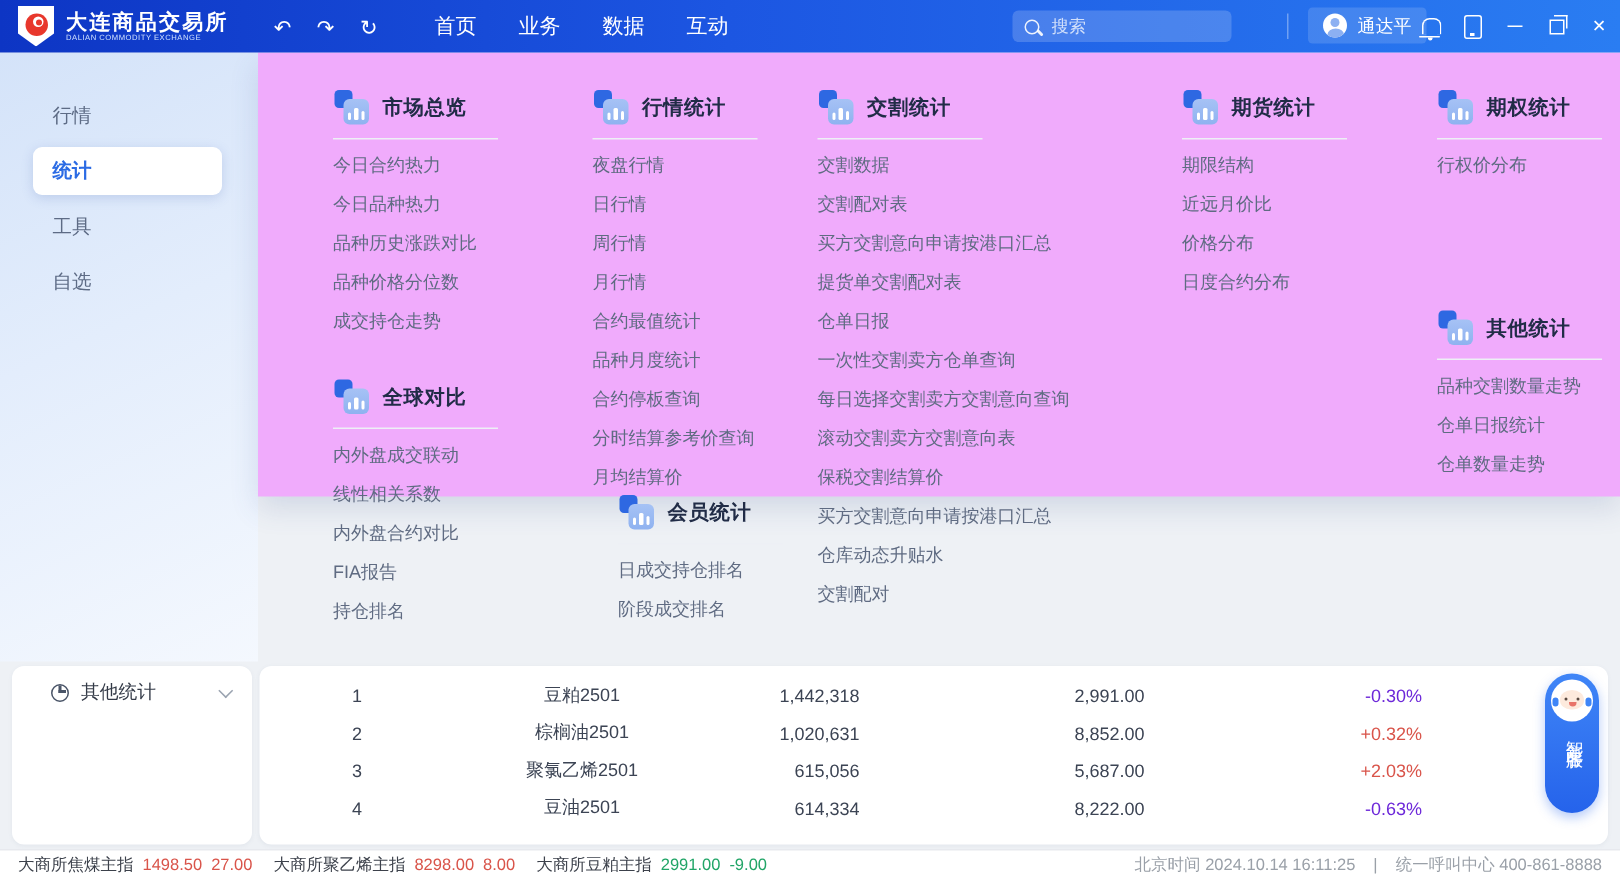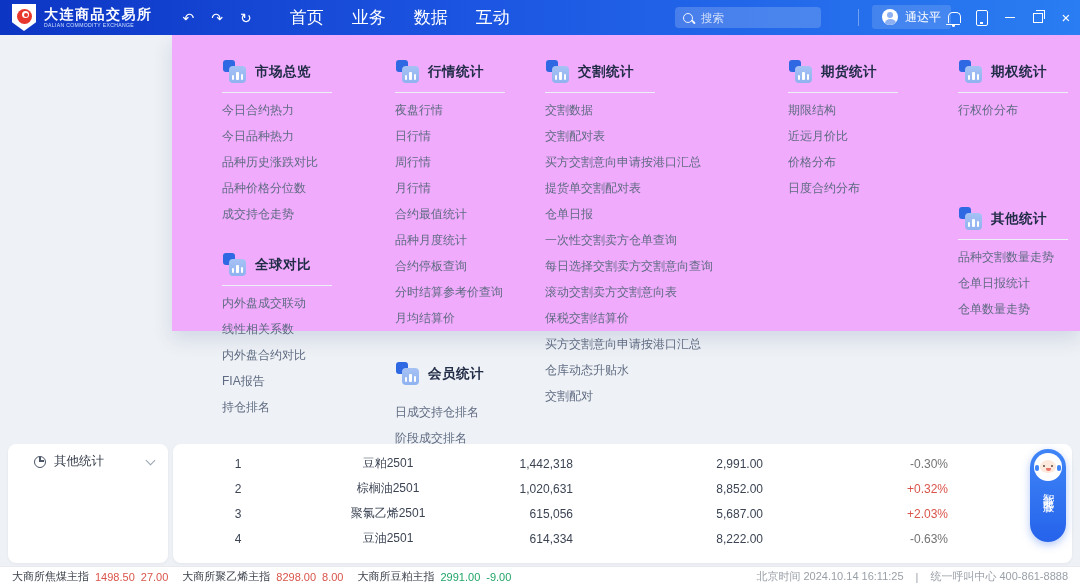--- a/index.html
+++ b/index.html
@@ -14,21 +14,21 @@
   .shield{width:24px;height:27px;background:#fff;clip-path:polygon(0 0,100% 0,100% 68%,50% 100%,0 68%);
           display:flex;align-items:center;justify-content:center;}
   .swirl{width:15px;height:15px;border-radius:50%;background:#e8372c;position:relative;margin-top:-2px;}
   .swirl::after{content:'';position:absolute;width:7px;height:7px;border-radius:50%;background:#fff;top:2px;left:5px;}
   .swirl::before{content:'';position:absolute;width:4px;height:4px;border-radius:50%;background:#e8372c;top:4px;left:7px;z-index:2;}
   .logo-text{display:flex;flex-direction:column;line-height:1;}
   .logo-title{color:#fff;font-size:14px;font-weight:bold;letter-spacing:1.5px;}
   .logo-sub{color:#cfe0ff;font-size:6px;letter-spacing:.4px;transform:scale(.85);transform-origin:left top;margin-top:2px;}
   .hist{display:flex;gap:17px;margin-left:30px;color:#fff;font-size:14px;}
   .hist span{cursor:pointer;line-height:1;}
-  .mainnav{display:flex;gap:28px;margin-left:38px;color:#fff;font-size:17px;}
+  .mainnav{display:flex;gap:28px;margin-left:38px;color:#fff;font-size:14px;}
   .mainnav span{cursor:pointer;}
   .searchbox{position:absolute;left:675px;top:7px;width:146px;height:21px;border-radius:4px;
              background:rgba(255,255,255,.18);display:flex;align-items:center;gap:6px;padding:0 8px;box-sizing:border-box;}
   .mag{width:8px;height:8px;border:1.5px solid rgba(255,255,255,.9);border-radius:50%;position:relative;flex:0 0 8px;}
   .mag::after{content:'';position:absolute;width:5px;height:1.5px;background:rgba(255,255,255,.9);
               transform:rotate(45deg);right:-4px;bottom:-1px;border-radius:1px;}
   .searchbox input{background:transparent;border:none;outline:none;color:#fff;font-size:11.5px;width:100px;
                    font-family:inherit;}
   .searchbox input::placeholder{color:rgba(255,255,255,.75);}
   .tb-div{position:absolute;left:858px;top:9px;width:1px;height:17px;background:rgba(255,255,255,.35);}
@@ -84,21 +84,21 @@
         transform:rotate(45deg);margin-top:-3px;}
 
   .datacard{position:absolute;left:173px;top:444px;width:899px;height:119px;background:#fff;border-radius:8px;
             box-shadow:0 1px 3px rgba(100,110,140,.08);z-index:1;padding-top:7px;box-sizing:border-box;}
   .trow{display:grid;grid-template-columns:70px 230px 70px 190px 185px;height:25px;align-items:center;
         margin-left:30px;font-size:12px;color:#3c4454;cursor:pointer;}
   .trow .rk{text-align:center;}
   .trow .nm{text-align:center;}
   .trow .vol,.trow .prc,.trow .chg{text-align:right;}
   .chg.up{color:#d9544a;}
-  .chg.down{color:#737373;}
+  .chg.down{color:#6d28d9;}
 
   
   .service{position:absolute;left:1030px;top:449px;width:36px;height:93px;border-radius:18px;
            background:linear-gradient(180deg,#3f85f7,#2563eb);z-index:6;box-shadow:0 3px 8px rgba(37,99,235,.35);
            display:flex;flex-direction:column;align-items:center;cursor:pointer;}
   .cs-avatar{width:28px;height:28px;border-radius:50%;background:#fff;margin-top:4px;position:relative;overflow:hidden;}
   .cs-face{position:absolute;left:6px;top:7px;width:16px;height:13px;background:#fdeadd;border-radius:50% 50% 46% 46%;}
   .cs-face::before{content:'';position:absolute;left:3px;top:5px;width:2px;height:2px;border-radius:50%;background:#5a4a42;box-shadow:8px 0 0 #5a4a42;}
   .cs-face::after{content:'';position:absolute;left:5.5px;top:8px;width:5px;height:3px;border-radius:0 0 4px 4px;background:#e8746a;}
   .cs-avatar::before{content:'';position:absolute;left:1px;top:12px;width:4px;height:6px;border-radius:2px;background:#3f85f7;}
@@ -162,20 +162,28 @@
         </div>
       <div class="wbtn">
           <span class="restore"></span>
         </div>
       <div class="wbtn">
           <span class="closex">×</span>
         </div>
     </div>
   </div>
 
+  <div class="overlay-side">
+    <div class="side-items">
+      <div class="side-item">行情</div>
+      <div class="side-item active">统计</div>
+      <div class="side-item">工具</div>
+      <div class="side-item">自选</div>
+    </div>
+  </div>
 
   <div class="mega">
 
     <div class="sec" style="left:50px;top:25px;">
       <div class="sec-h">
           <span class="sicon">
             <span class="back"></span>
             <span class="front">
               <i style="height:5px"></i>
               <i style="height:8px"></i>
@@ -232,21 +240,21 @@
         <div class="mi">周行情</div>
         <div class="mi">月行情</div>
         <div class="mi">合约最值统计</div>
         <div class="mi">品种月度统计</div>
         <div class="mi">合约停板查询</div>
         <div class="mi">分时结算参考价查询</div>
         <div class="mi">月均结算价</div>
       </div>
     </div>
 
-    <div class="sec" style="left:223px;top:295px;margin-top:32px;">
+    <div class="sec" style="left:240px;top:295px;">
       <div class="sec-h">
           <span class="sicon">
             <span class="back"></span>
             <span class="front">
               <i style="height:5px"></i>
               <i style="height:8px"></i>
               <i style="height:6px"></i>
             </span>
           </span>
           <b>会员统计</b>

